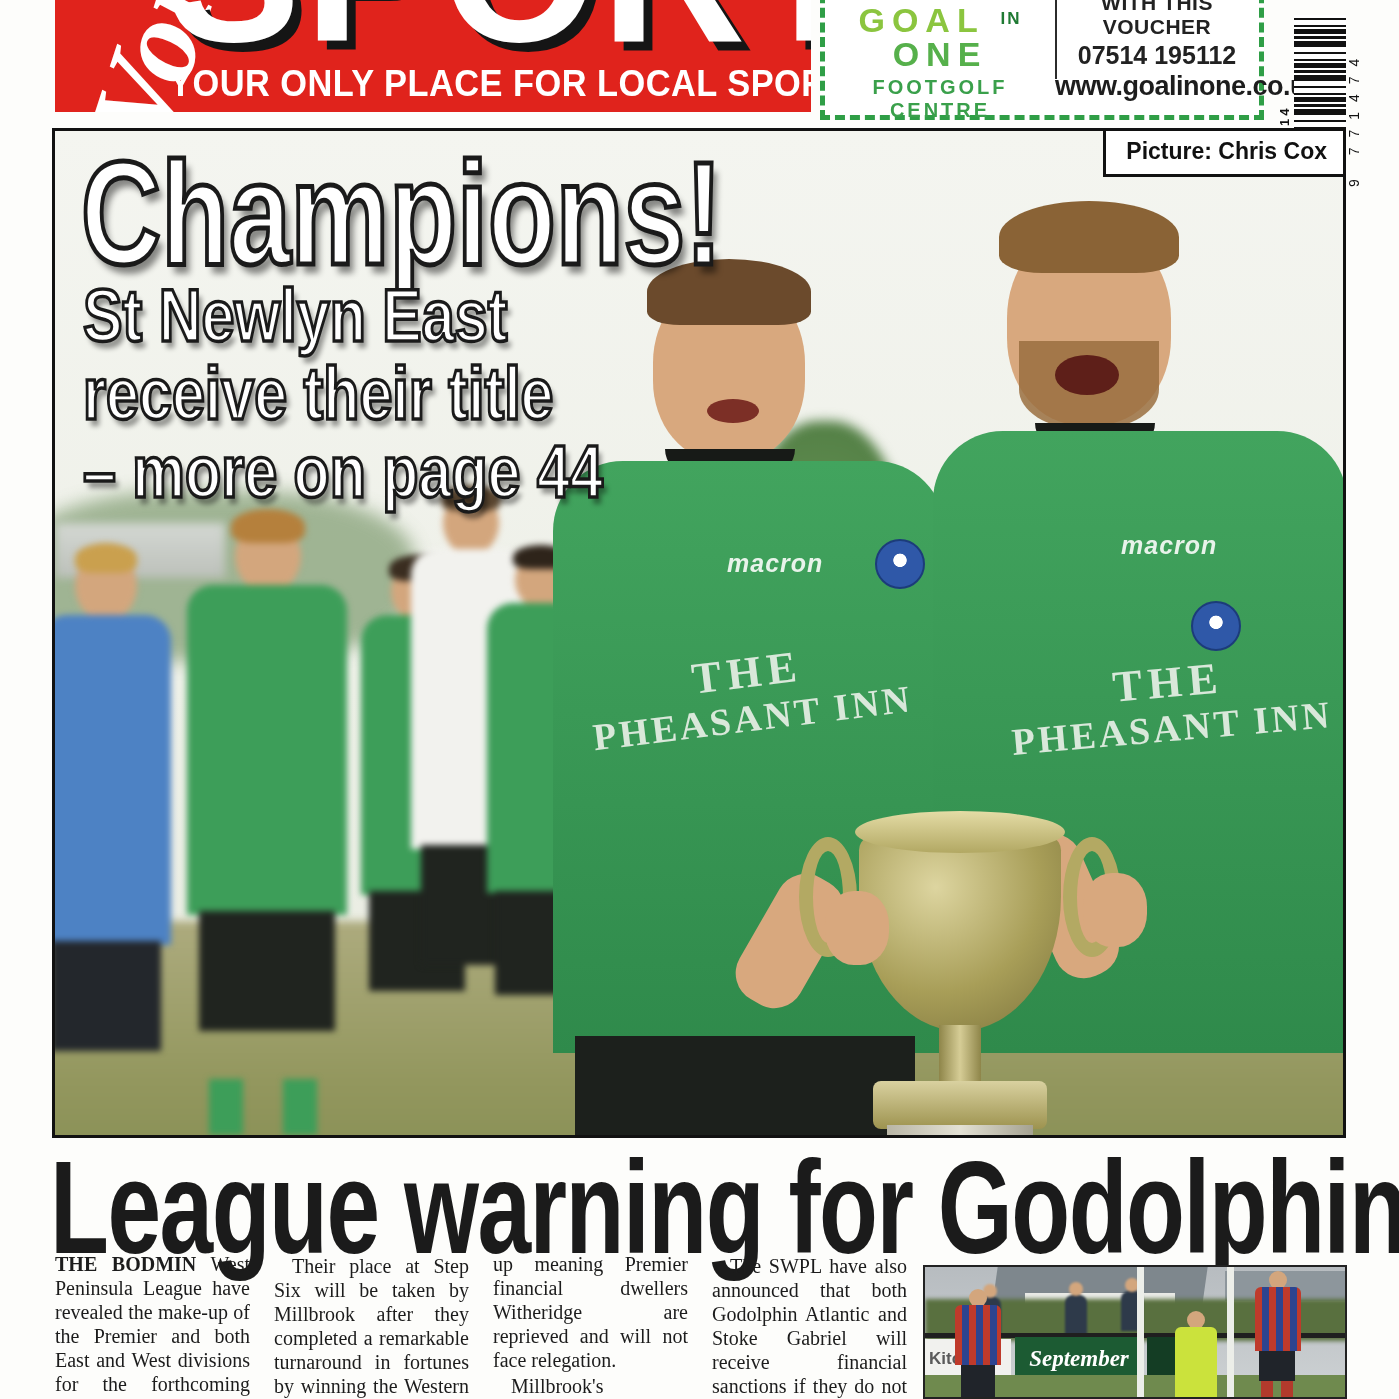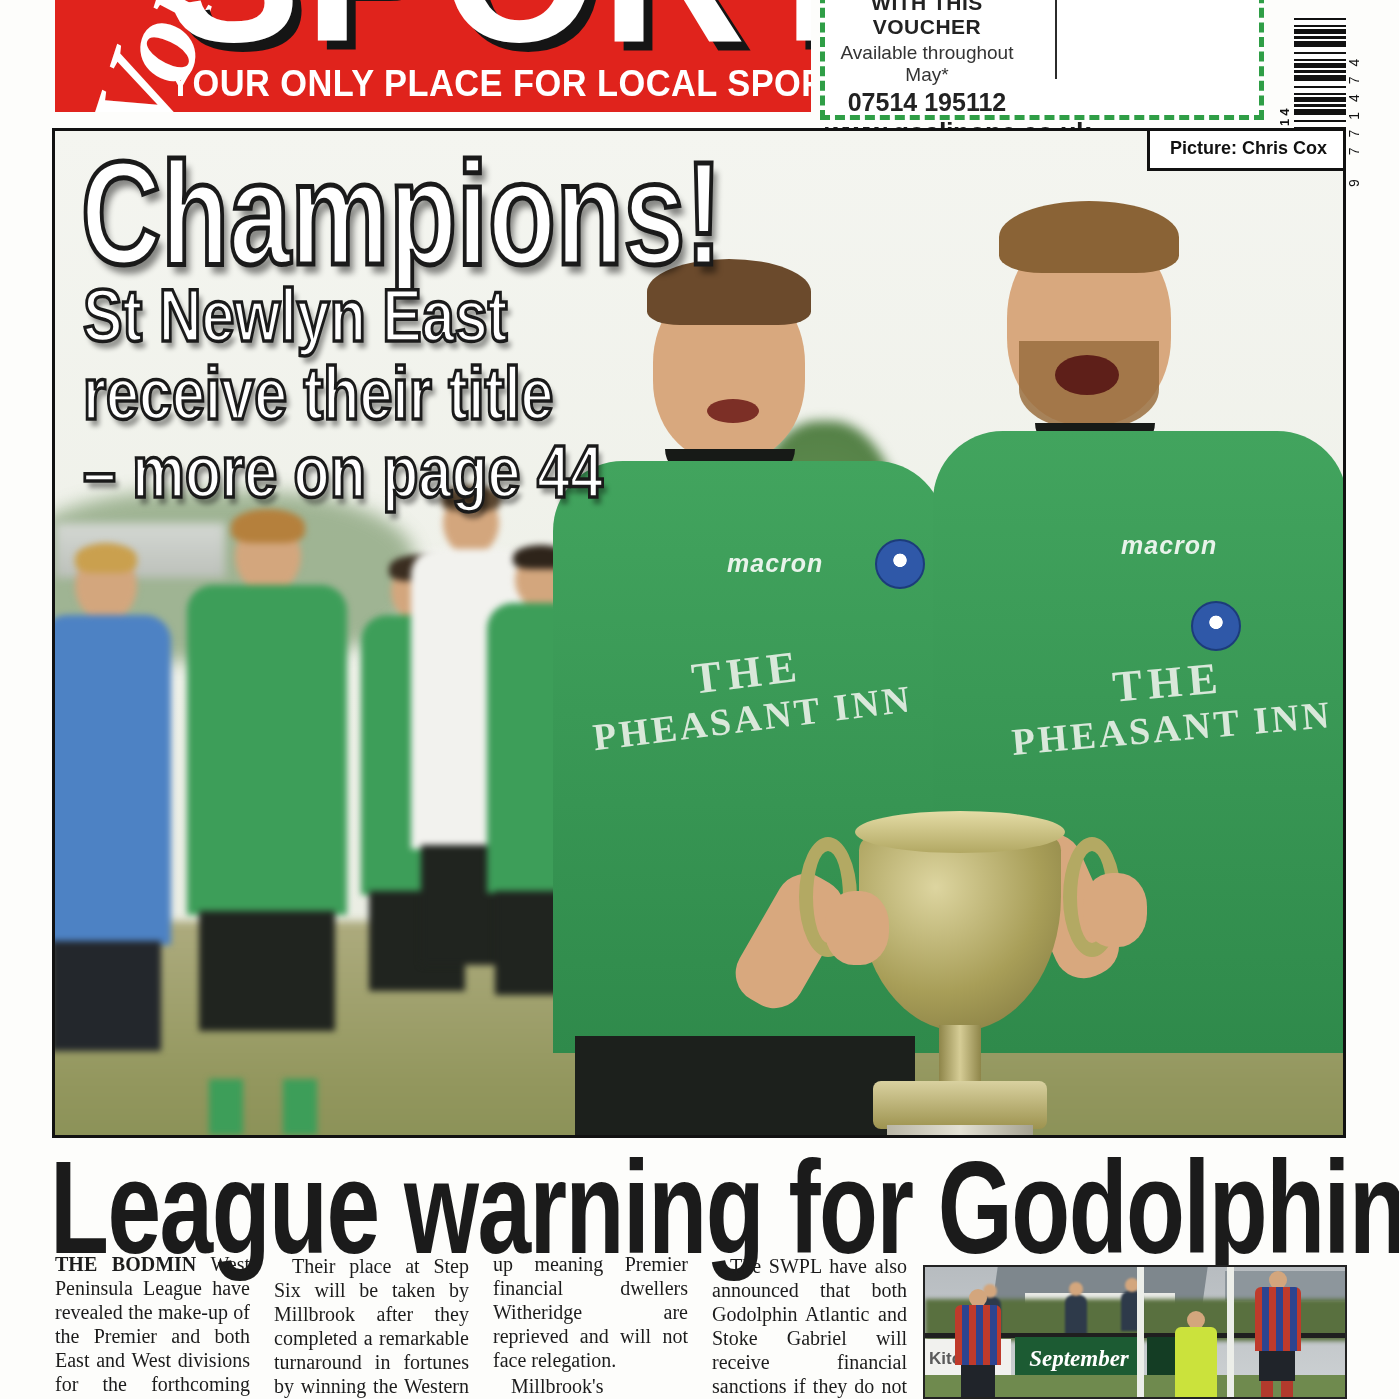--- a/index.html
+++ b/index.html
@@ -75,21 +75,21 @@
 
   
   .photo {
     position:absolute; left:52px; top:128px; width:1294px; height:1010px;
     border:3px solid #111; overflow:hidden;
     background:linear-gradient(#f4f5f0 0%, #eef0e8 55%, #e8ebe0 100%);
   }
   .credit {
     position:absolute; top:0; right:0; z-index:40;
     background:#ffffff; border-left:3px solid #111; border-bottom:3px solid #111;
-    padding:7px 16px 9px 20px; font-weight:bold; font-size:18px; color:#111;
+    padding:7px 16px 9px 20px; font-weight:bold; font-size:23px; color:#111;
   }
   .champ {
     position:absolute; left:26px; top:10px; z-index:35; line-height:1;
     font-size:146px; font-weight:bold; color:#ffffff; letter-spacing:0;
     -webkit-text-stroke:5px #1a1a1a;
     text-shadow:7px 9px 7px rgba(0,0,0,0.45);
     transform:scaleX(0.76); transform-origin:left top; white-space:nowrap;
   }
   .subhead {
     position:absolute; left:28px; top:146px; z-index:35; line-height:78px;
@@ -190,23 +190,31 @@
 
   <div class="masthead">
     <div class="masthead-script">Voice</div>
     <div class="masthead-title">SPORT</div>
     <div class="masthead-tagline">YOUR ONLY PLACE FOR LOCAL SPORT</div>
   </div>
 
   <div class="advert">
     <div class="advert-divider"></div>
     <div class="advert-cols">
+      <div class="advert-left">
+        <div class="goal-row">
+          <span class="goal-word">GOAL</span>
+          <span class="goal-in">IN</span>
+          <span class="goal-one">ONE</span>
+        </div>
+        <div class="footgolf">FOOTGOLF CENTRE</div>
+        <div class="address">LANIVET - BODMIN - PL30 5JJ</div>
+      </div>
       <div class="advert-right">
         <div class="voucher-heading">WITH THIS VOUCHER</div>
-        <div class="availability">Available throughout May*</div>
         <div class="phone">07514 195112</div>
         <div class="website">www.goalinone.co.uk</div>
       </div>
     </div>
   </div>
 
   <div class="barcode-wrap">
     <div class="barcode-inner">
       <div class="barcode-label">ISSN 14</div>
       <div class="barcode-bars"></div>

